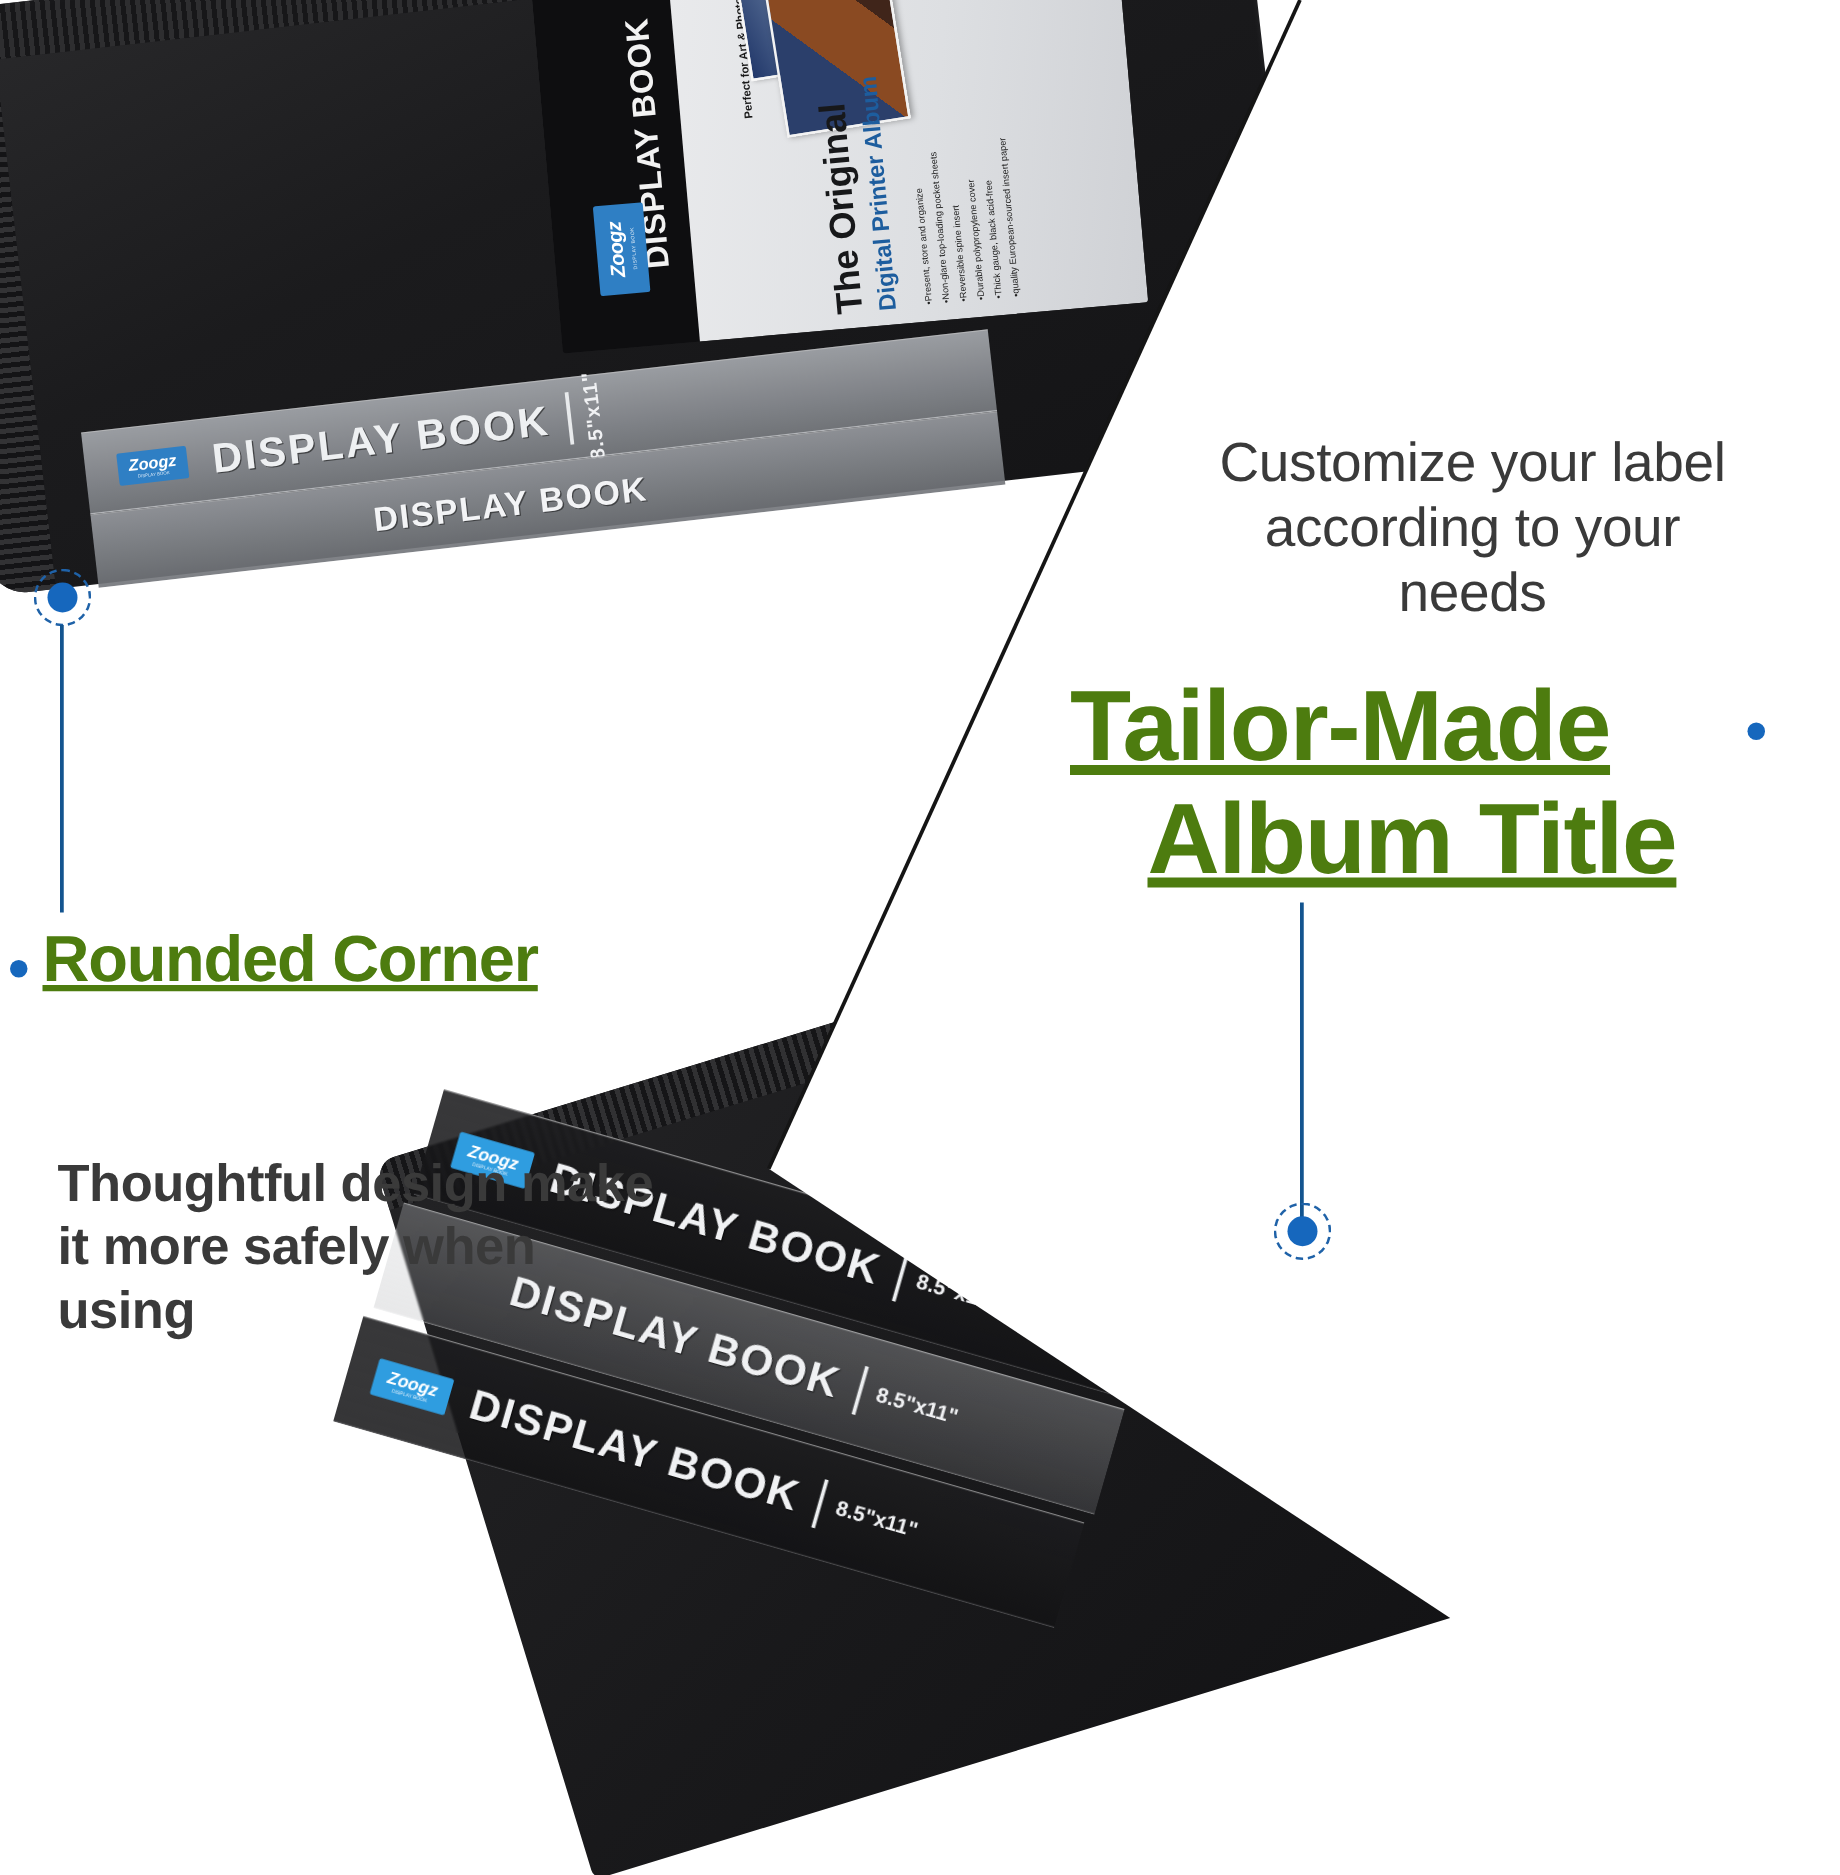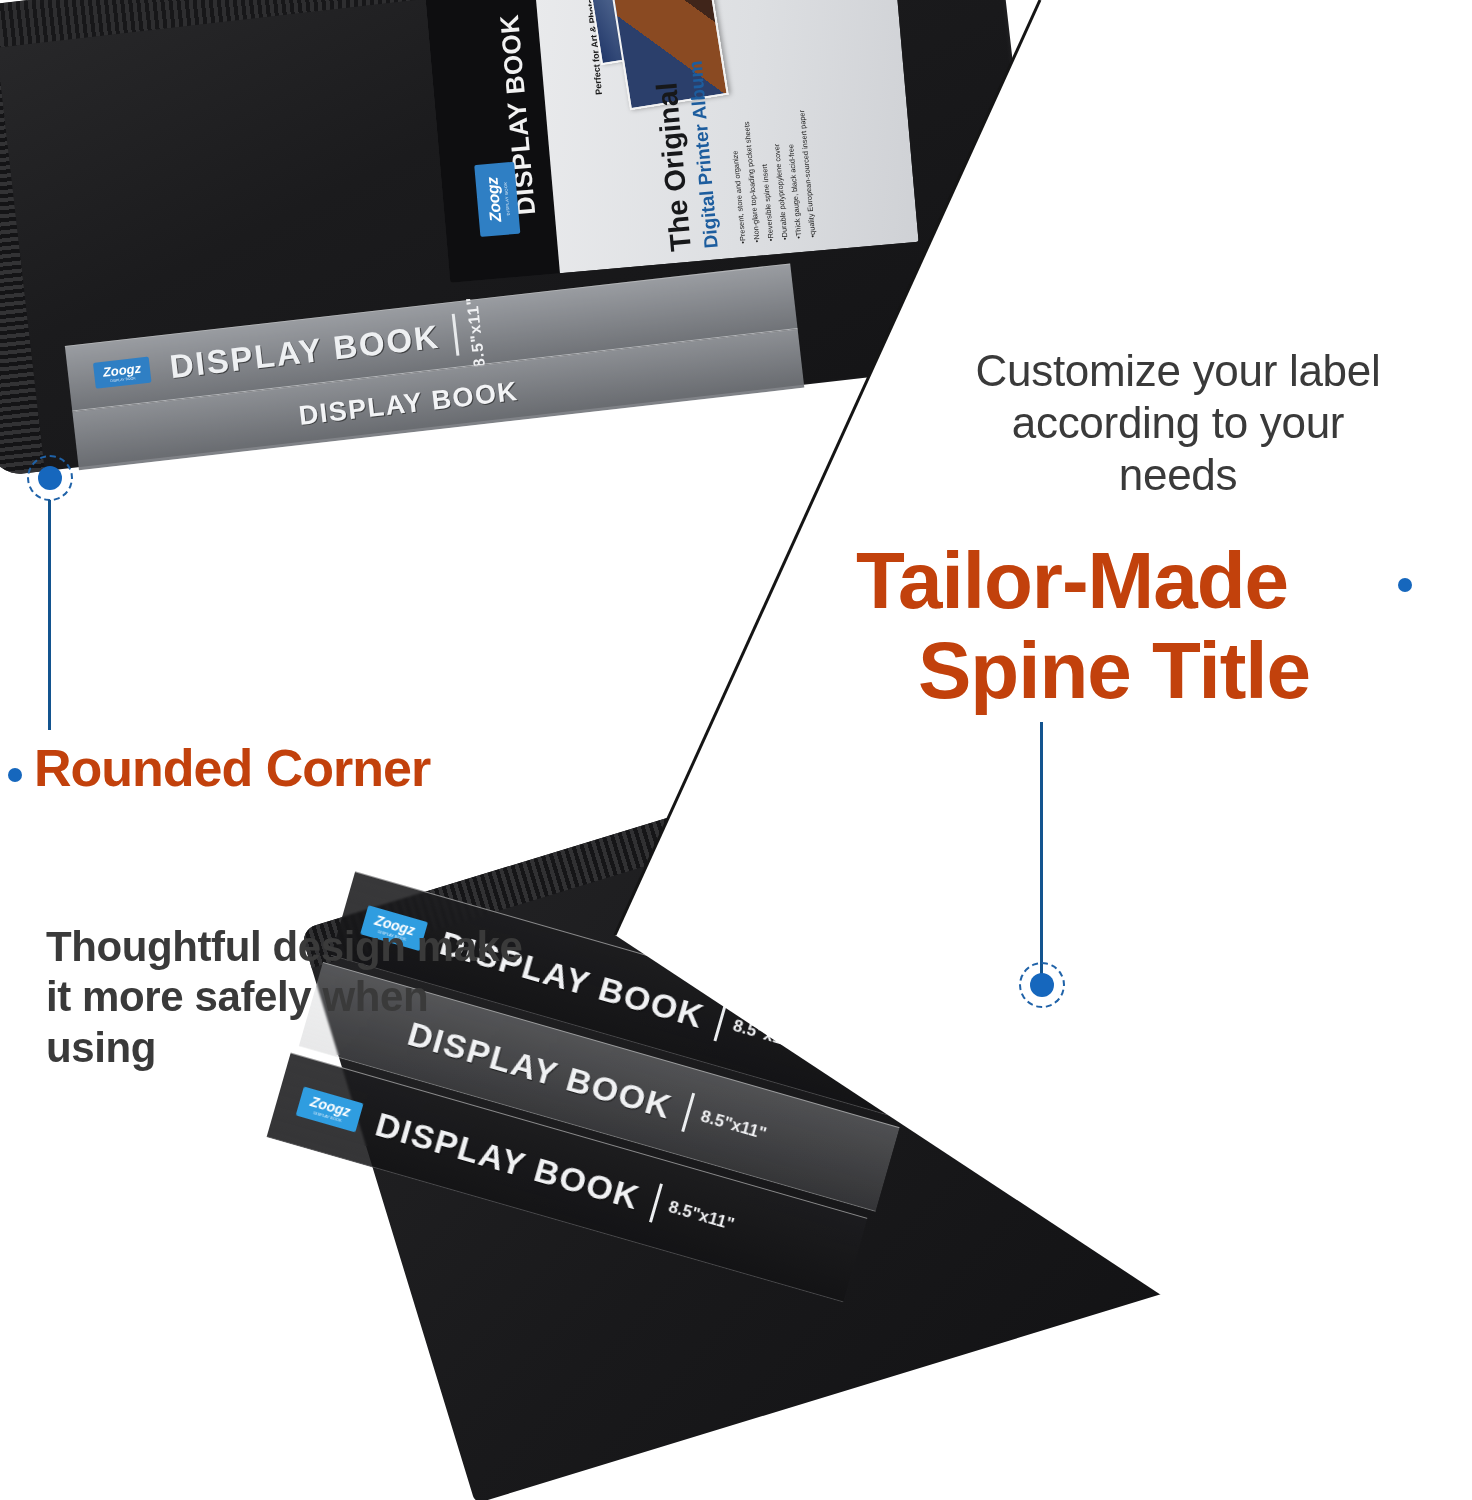--- a/index.html
+++ b/index.html
@@ -110,22 +110,22 @@
   
   .marker{position:absolute;width:46px;height:46px;}
   .marker .ring{position:absolute;inset:0;border:2px dashed #1f62a8;border-radius:50%;}
   .marker .dot{position:absolute;left:11px;top:11px;width:24px;height:24px;
                border-radius:50%;background:#1667bd;}
   .leader{position:absolute;width:3px;background:#13548f;}
 
   
   .kicker{position:absolute;color:#3a3a3a;font-size:44px;line-height:1.18;
           text-align:right;letter-spacing:-.3px;}
-  .headline{position:absolute;color:#c2410c;font-weight:bold;line-height:1.02;
-          letter-spacing:-1px;}
+  .headline{position:absolute;color:#4d7c0f;font-weight:bold;line-height:1.02;
+          letter-spacing:-1px;text-decoration:underline;}
   .body-copy{position:absolute;color:#3a3a3a;font-size:42px;line-height:1.2;
           letter-spacing:-.4px;}
   .bullet-sq{position:absolute;width:14px;height:14px;border-radius:50%;background:#1667bd;}
 </style>
 </head>
 <body>
 
 <div id="page">
 
   <div class="prod-top">
@@ -226,21 +226,21 @@
   <div class="leader" style="left:48px;top:500px;height:230px;"></div>
 
   <span class="bullet-sq" style="left:8px;top:768px;"></span>
   <div class="headline" style="left:34px;top:742px;width:470px;font-size:52px;">Rounded Corner</div>
   <div class="body-copy" style="left:46px;top:922px;width:500px;font-weight:bold;">Thoughtful design make it more safely when using</div>
 
   <div class="kicker" style="right:84px;top:345px;width:420px;text-align:center;">Customize your label according to your needs</div>
 
   <div class="headline" style="left:856px;top:540px;width:540px;font-size:80px;text-align:left;">Tailor-Made</div>
   <span class="bullet-sq" style="left:1398px;top:578px;"></span>
-  <div class="headline" style="left:918px;top:630px;width:540px;font-size:80px;text-align:left;">Spine Title</div>
+  <div class="headline" style="left:918px;top:630px;width:540px;font-size:80px;text-align:left;">Album Title</div>
 
   <div class="leader" style="left:1040px;top:722px;height:262px;"></div>
   <div class="marker" style="left:1019px;top:962px;">
     <span class="ring"></span>
     <span class="dot"></span>
   </div>
 
 </div>
 
 </body></html>

